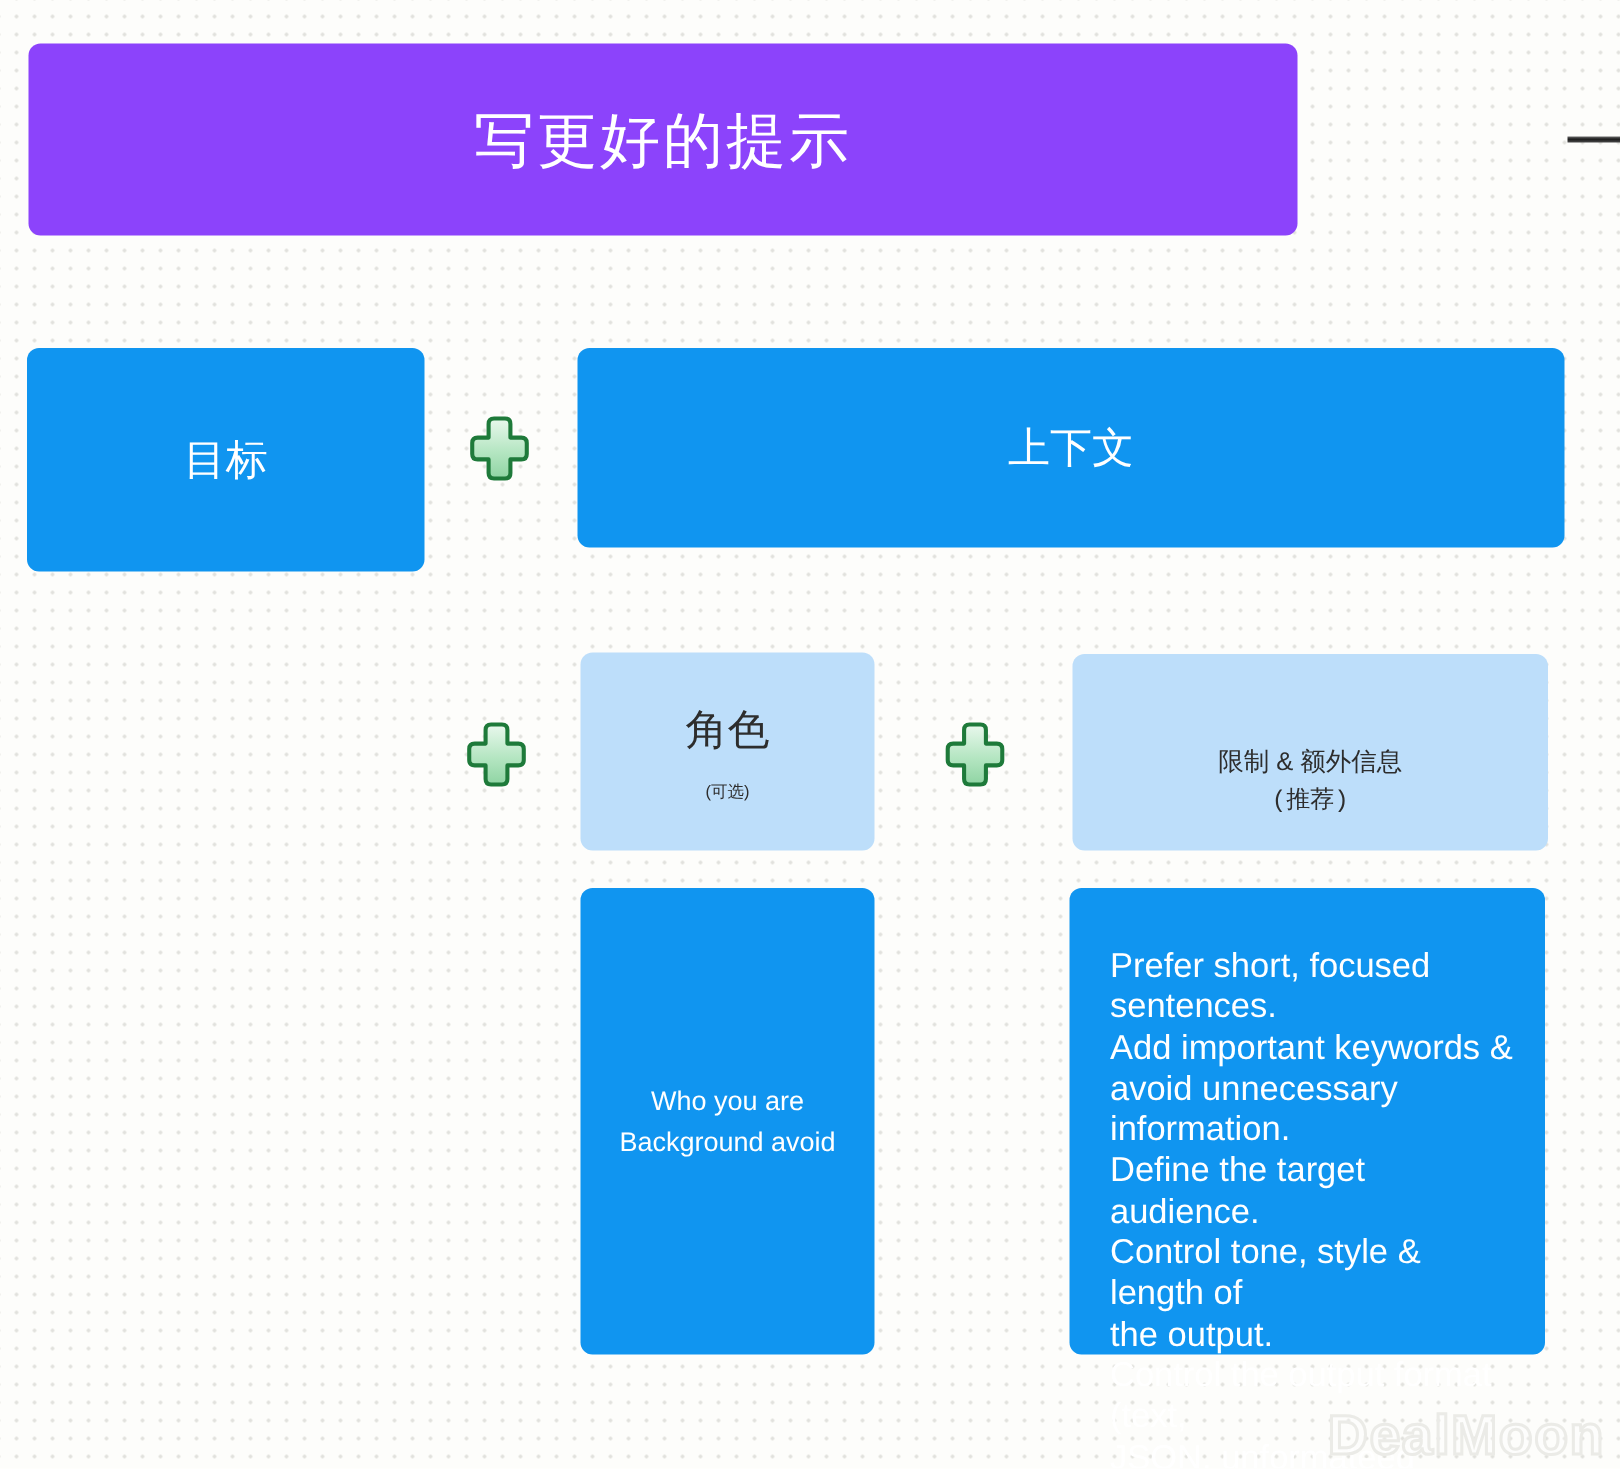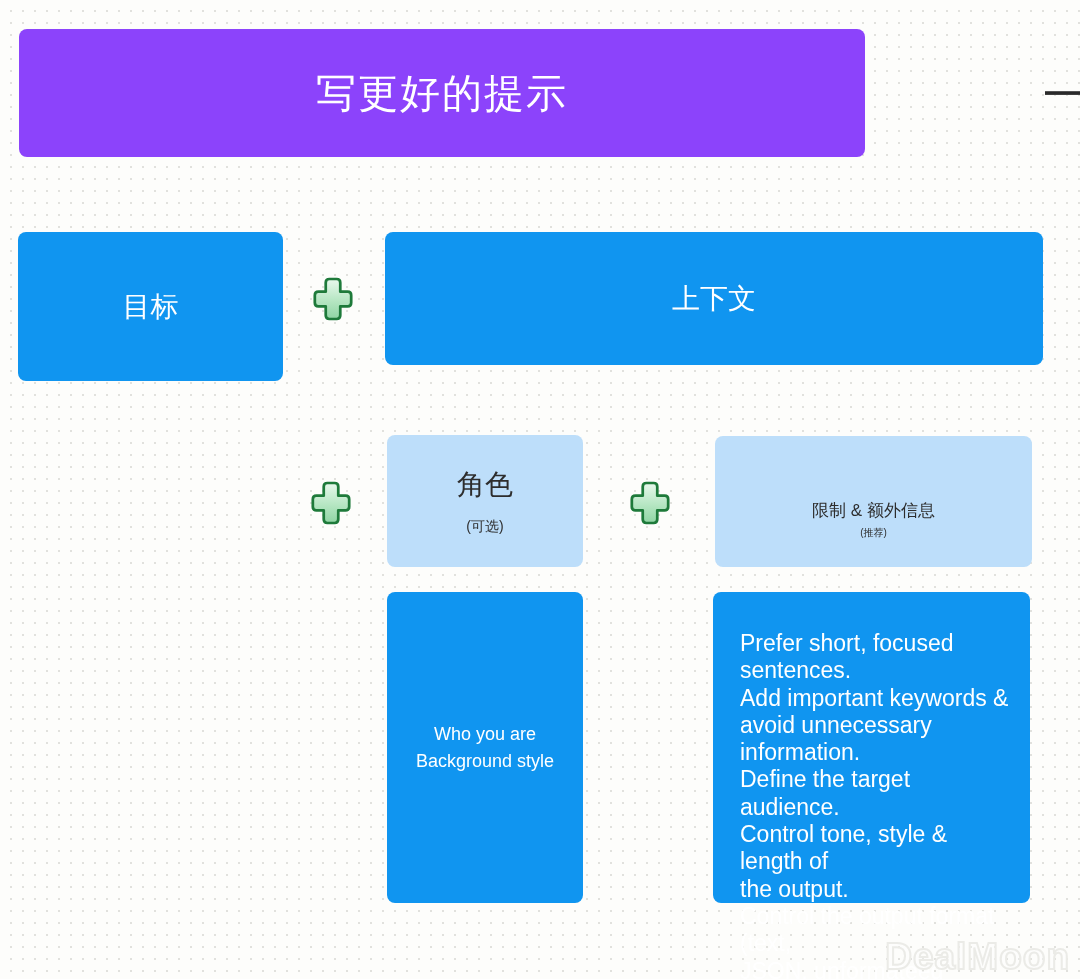--- a/index.html
+++ b/index.html
@@ -49,23 +49,23 @@
     color: #2d2d2d;
     flex-direction: column;
   }
 
   .goal-box    { left: 18px;  top: 232px; width: 265px; height: 149px; font-size: 28px; }
   .context-box { left: 385px; top: 232px; width: 658px; height: 133px; font-size: 28px; text-align: center; }
 
   .role-box        { left: 387px; top: 435px; width: 196px; height: 132px; }
   .constraints-box { left: 715px; top: 436px; width: 317px; height: 131px; }
   .role-box .main-label { font-size: 28px; }
-  .role-box .sub-label  { font-size: 14px; margin-top: 14px; }
+  .role-box .sub-label  { font-size: 11px; margin-top: 14px; }
   .constraints-box .main-label { font-size: 17px; font-weight: 400; margin-top: 36px; }
-  .constraints-box .sub-label  { font-size: 10px; margin-top: 4px; }
+  .constraints-box .sub-label  { font-size: 16px; margin-top: 4px; font-family: Liberation Mono, monospace; }
 
   .who-box {
     left: 387px; top: 592px; width: 196px; height: 311px;
     font-size: 18px; line-height: 27px;
     text-align: center;
     white-space: pre-line;
   }
   .prefer-box {
     left: 713px; top: 592px; width: 317px; height: 311px;
     display: block;
@@ -143,21 +143,21 @@
     </svg>
   </div>
 
   <div class="node light-box constraints-box">
     <span class="main-label">限制 &amp; 额外信息</span>
     <span class="sub-label">(推荐)</span>
   </div>
 
   <div class="node blue-box who-box">
     <span>Who you are
-Background style</span>
+Background avoid</span>
   </div>
 
   <div class="blue-box prefer-box node">Prefer short, focused
 sentences.
 Add important keywords &amp;
 avoid unnecessary information.
 Define the target audience.
 Control tone, style &amp; length of
 the output.
 Control the output format (text,

